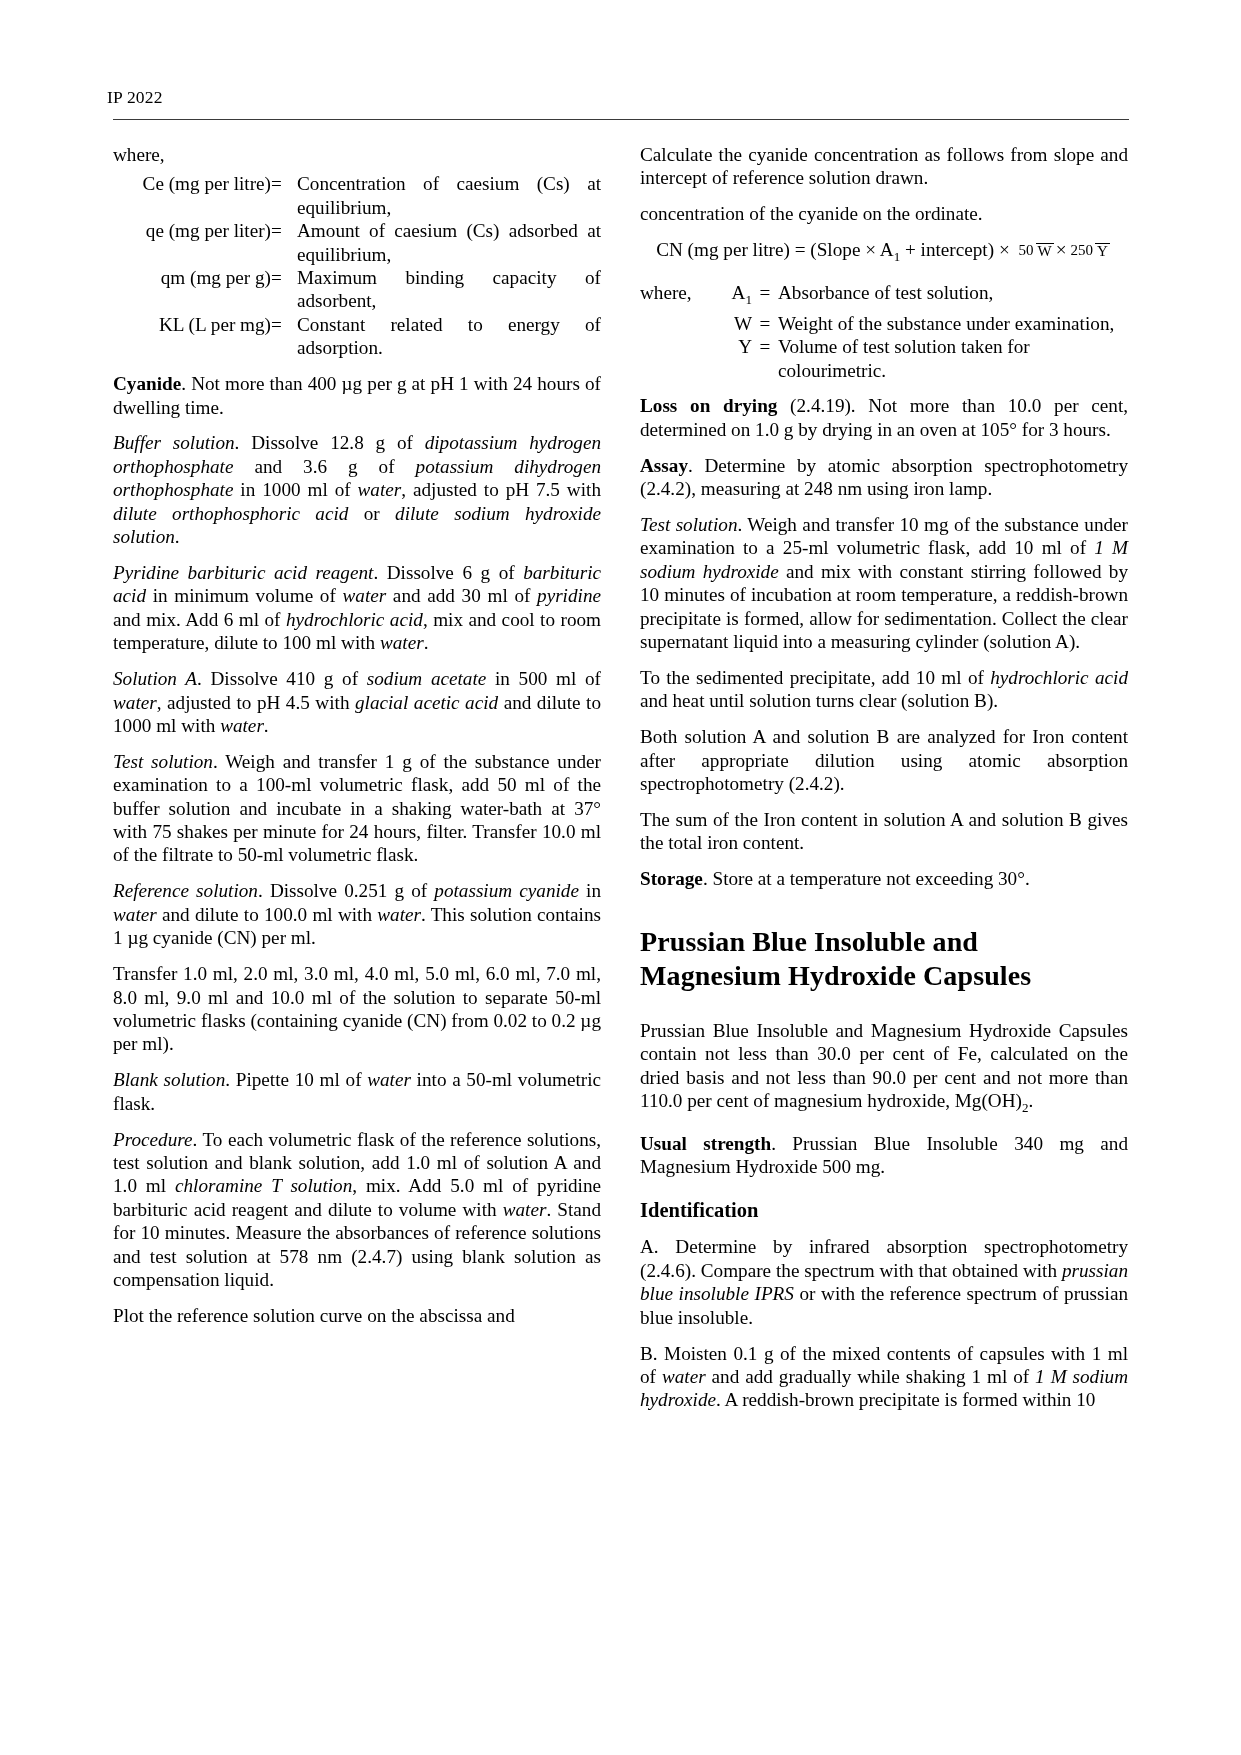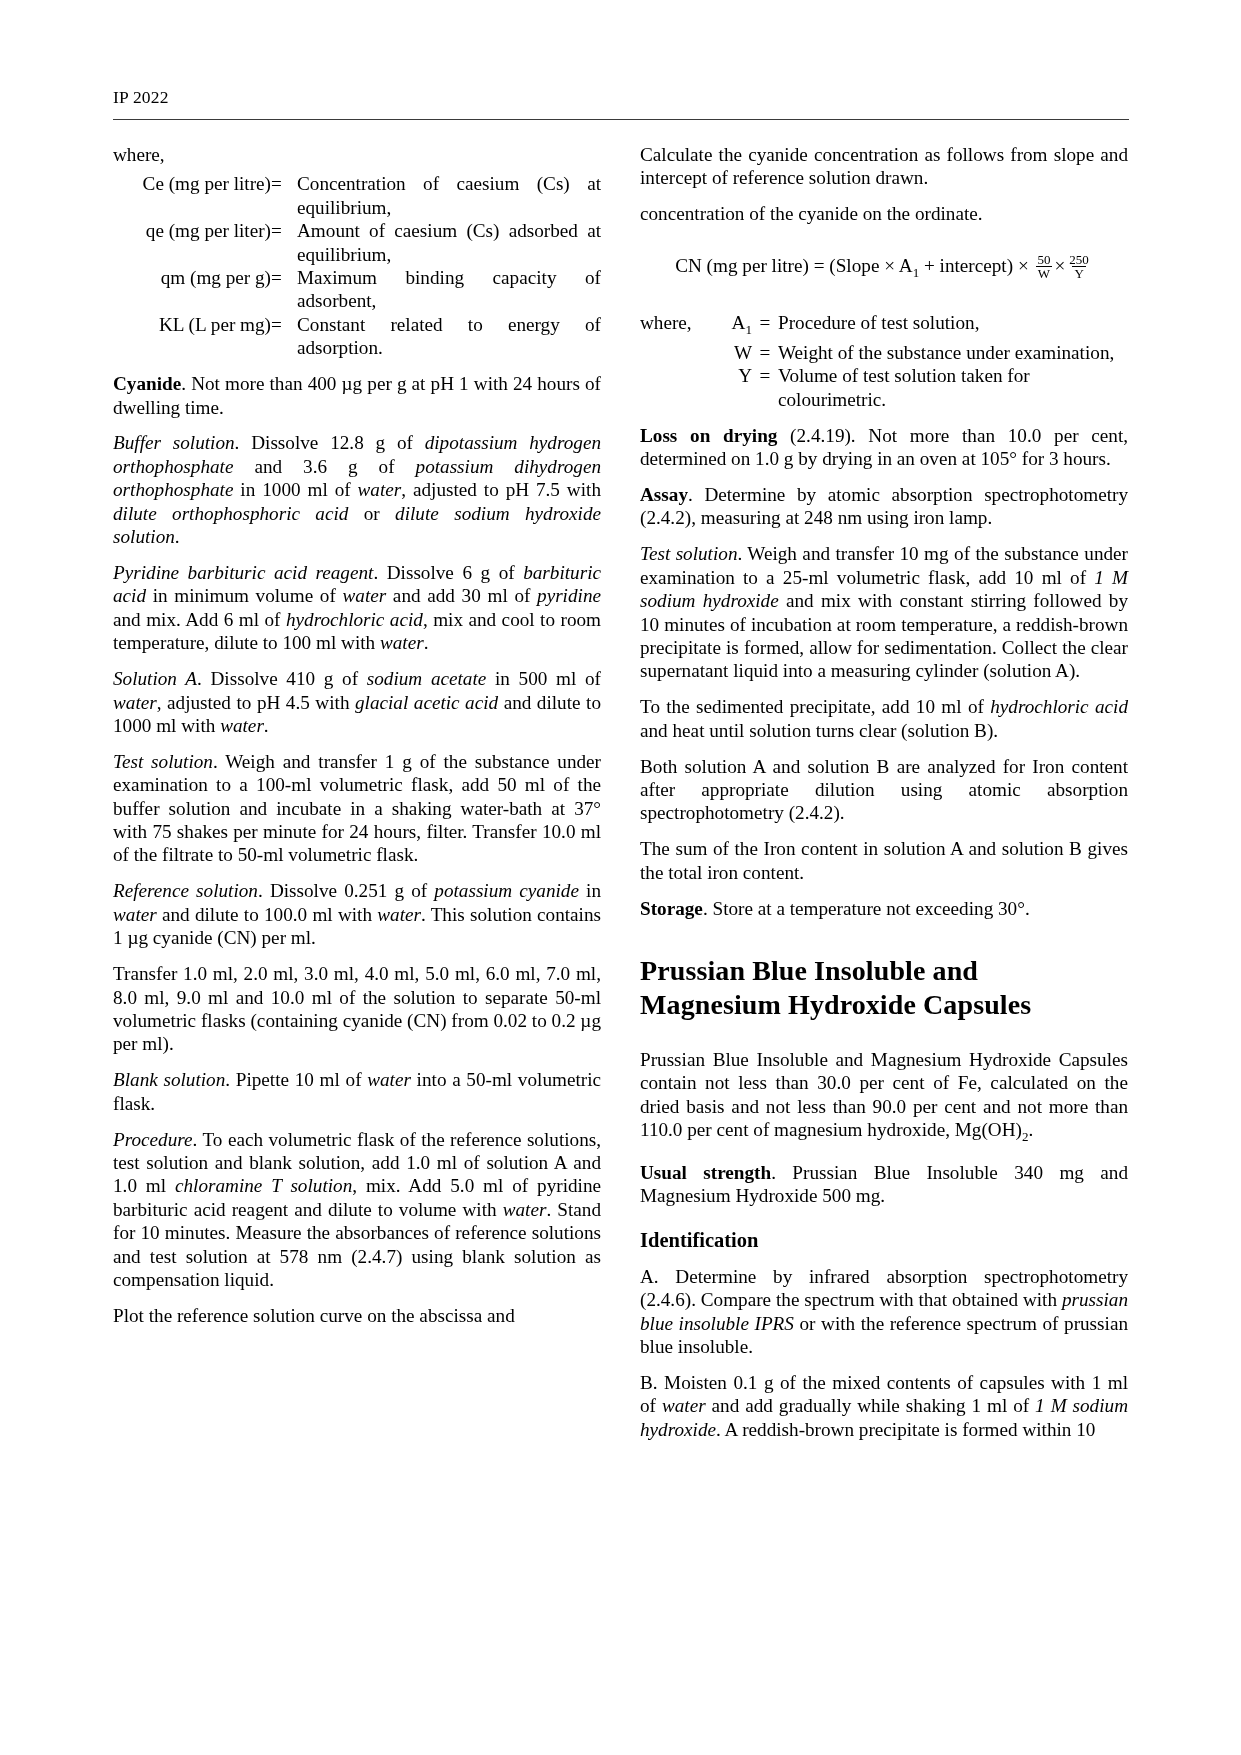--- a/index.html
+++ b/index.html
@@ -17,21 +17,21 @@
     height: 1755px;
     margin: 0 auto;
     background: #ffffff;
     box-sizing: border-box;
     padding: 0;
     overflow: hidden;
   }
   .header {
     position: absolute;
     top: 88px;
-    left: 113px;
+    left: 107px;
     width: 1015px;
   }
   .header-title {
     font-size: 17.5px;
     letter-spacing: 0.2px;
     line-height: 1.1;
   }
   .header-rule {
     position: absolute;
     top: 119px;
@@ -106,26 +106,26 @@
   
   .formula {
     font-size: 19.2px;
     line-height: 23.4px;
     margin: 9px 0 13px 0;
     text-align: center;
     white-space: nowrap;
   }
   .frac {
     display: inline-flex;
-    flex-direction: column;
+    flex-direction: row;
     align-items: center;
     vertical-align: middle;
     line-height: 1.02;
-    font-size: 13px;
-    margin: 16px 2px;
+    font-size: 15px;
+    margin: 0 2px;
     position: relative;
     top: -1px;
   }
   .frac .num { padding: 0 2px; }
   .frac .den {
     padding: 0 2px;
     border-top: 1.1px solid #000;
   }
   sub { font-size: 0.68em; }
 
@@ -219,21 +219,21 @@
             <span class="num">250</span>
             <span class="den">Y</span>
           </span>
       </div>
 
       <div class="deflist2">
         <div class="defrow2">
           <span class="d2a">where,</span>
           <span class="d2b"><span>A</span><sub>1</sub></span>
           <span class="d2c">=</span>
-          <span class="d2d">Procedure of test solution,</span>
+          <span class="d2d">Absorbance of test solution,</span>
         </div>
         <div class="defrow2">
           <span class="d2a"></span>
           <span class="d2b"><span>W</span></span>
           <span class="d2c">=</span>
           <span class="d2d">Weight of the substance under examination,</span>
         </div>
         <div class="defrow2">
           <span class="d2a"></span>
           <span class="d2b"><span>Y</span></span>

